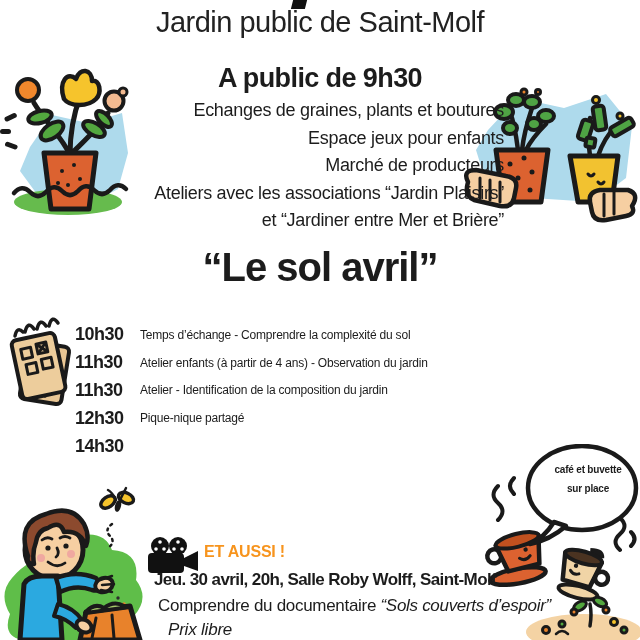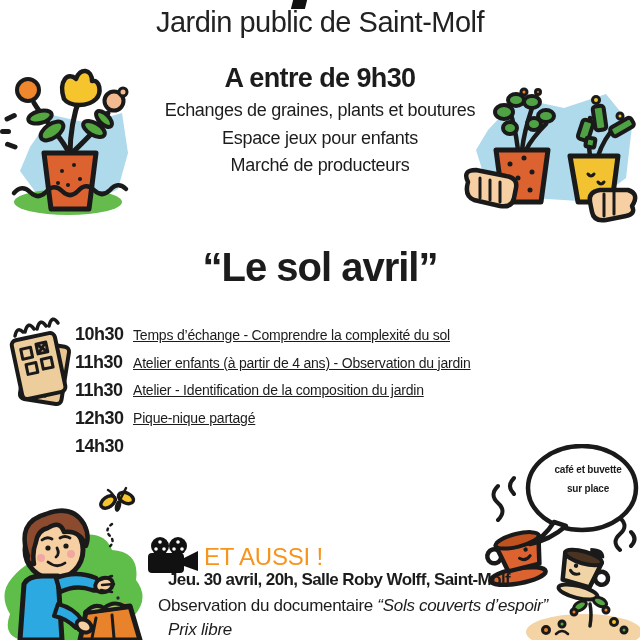--- a/index.html
+++ b/index.html
@@ -4,32 +4,32 @@
 <style>
   html,body{margin:0;padding:0;background:#fff;}
   .poster{
     position:relative;width:640px;height:640px;background:#ffffff;
     overflow:hidden;font-family:"Liberation Sans",sans-serif;color:#1c1c1c;padding-left:16px;
   }
   .abs{position:absolute;}
   .center{left:0;width:640px;text-align:center;}
   .location-title{top:6px;font-size:29px;font-weight:400;letter-spacing:-0.5px;color:#222;}
   .start-heading{top:63px;font-size:27px;font-weight:700;letter-spacing:-0.6px;}
-  .morning-list{top:97px;left:136px;width:368px;text-align:center;
+  .morning-list{top:97px;left:136px;width:368px;text-align:right;
     font-size:18px;line-height:27.5px;letter-spacing:-0.3px;}
   .morning-list p{margin:0;}
   .theme-title{top:245px;font-size:40px;font-weight:700;letter-spacing:-1px;}
   .schedule{top:321px;left:75px;}
   .srow{display:flex;align-items:center;height:27.8px;}
   .stime{width:58px;font-weight:700;font-size:18px;letter-spacing:-0.5px;flex:0 0 auto;}
-  .slabel{font-size:14px;letter-spacing:-0.2px;white-space:nowrap;text-decoration:underline;}
+  .slabel{margin-left:7px;font-size:12px;letter-spacing:-0.2px;white-space:nowrap;}
   .bubble-text{left:546px;top:460px;width:84px;text-align:center;
     font-size:10px;font-weight:700;line-height:19px;letter-spacing:-0.2px;z-index:5;}
-  .also-label{left:204px;top:543px;font-size:24px;font-weight:400;letter-spacing:-0.2px;z-index:4;}
-  .venue-line{left:168px;top:570px;font-size:17px;font-weight:700;letter-spacing:-0.6px;z-index:4;}
+  .also-label{left:204px;top:543px;font-size:16px;font-weight:700;letter-spacing:-0.2px;z-index:4;}
+  .venue-line{left:154px;top:570px;font-size:17px;font-weight:700;letter-spacing:-0.6px;z-index:4;}
   .projection-line{left:158px;top:596px;font-size:17px;letter-spacing:-0.3px;z-index:4;}
   .projection-line .doc-title{font-style:italic;}
   .price-line{left:168px;top:620px;font-size:17px;font-style:italic;letter-spacing:-0.2px;z-index:4;}
   .top-mark{left:292px;top:0;width:14px;height:9px;background:#111;transform:skewX(-14deg);}
   .ill{position:absolute;}
   .txt{position:absolute;}
 </style>
 </head>
 <body>
 
@@ -230,26 +230,27 @@
       <circle cx="88" cy="26" r="3.5" fill="#F6C42C" stroke="#1a1a1a" stroke-width="3"></circle>
       <circle cx="36" cy="28" r="3" fill="#53A83F" stroke="#1a1a1a" stroke-width="3"></circle>
       <circle cx="20" cy="34" r="3.5" fill="#E8822B" stroke="#1a1a1a" stroke-width="3"></circle>
       <circle cx="98" cy="34" r="3" fill="#53A83F" stroke="#1a1a1a" stroke-width="3"></circle>
       <path d="M30,38 q6,-6 12,0" fill="none" stroke="#1a1a1a" stroke-width="2.5"></path>
     </g>
   </svg>
 
   <div class="txt center location-title">Jardin public de Saint-Molf</div>
 
-  <div class="txt center start-heading">A entre de 9h30</div>
+  <div class="txt center start-heading">A public de 9h30</div>
 
   <div class="txt morning-list">
     <p>Echanges de graines, plants et boutures</p>
     <p>Espace jeux pour enfants</p>
     <p>Marché de producteurs</p>
+    <p>Ateliers avec les associations “Jardin Plaisirs” et “Jardiner entre Mer et Brière”</p>
   </div>
 
   <div class="txt center theme-title">“Le sol avril”</div>
 
   <div class="txt schedule">
     <div class="srow">
       <span class="stime">10h30</span>
       <span class="slabel">Temps d’échange - Comprendre la complexité du sol</span>
     </div>
     <div class="srow">
@@ -269,18 +270,18 @@
     </div>
   </div>
 
   <div class="txt bubble-text">café et buvette sur place</div>
 
   <div class="txt also-label" style="color:#F7941D;">ET AUSSI !</div>
 
   <div class="txt venue-line">Jeu. 30 avril, 20h, Salle Roby Wolff, Saint-Molf</div>
 
   <div class="txt projection-line">
-    <span>Observation du documentaire </span><span class="doc-title">“Sols couverts d’espoir”</span>
+    <span>Comprendre du documentaire </span><span class="doc-title">“Sols couverts d’espoir”</span>
   </div>
 
   <div class="txt price-line">Prix libre</div>
 
 </div>
 
 </body></html>

